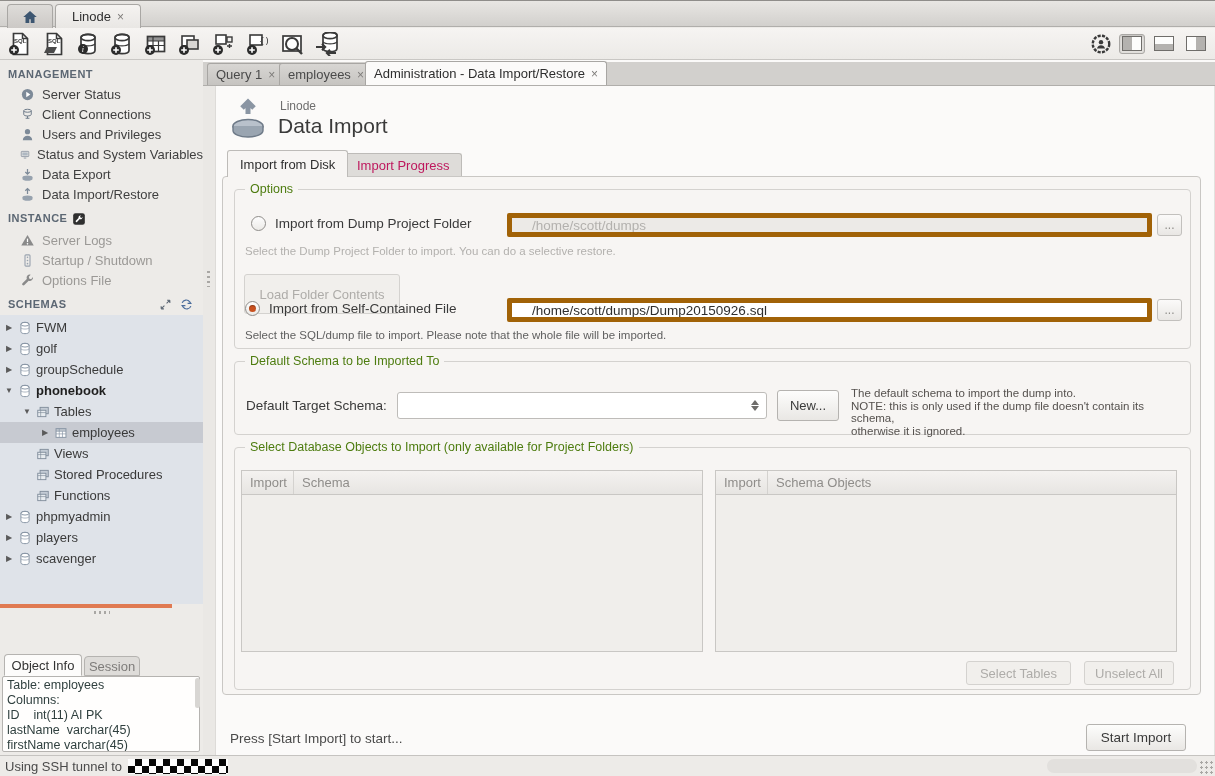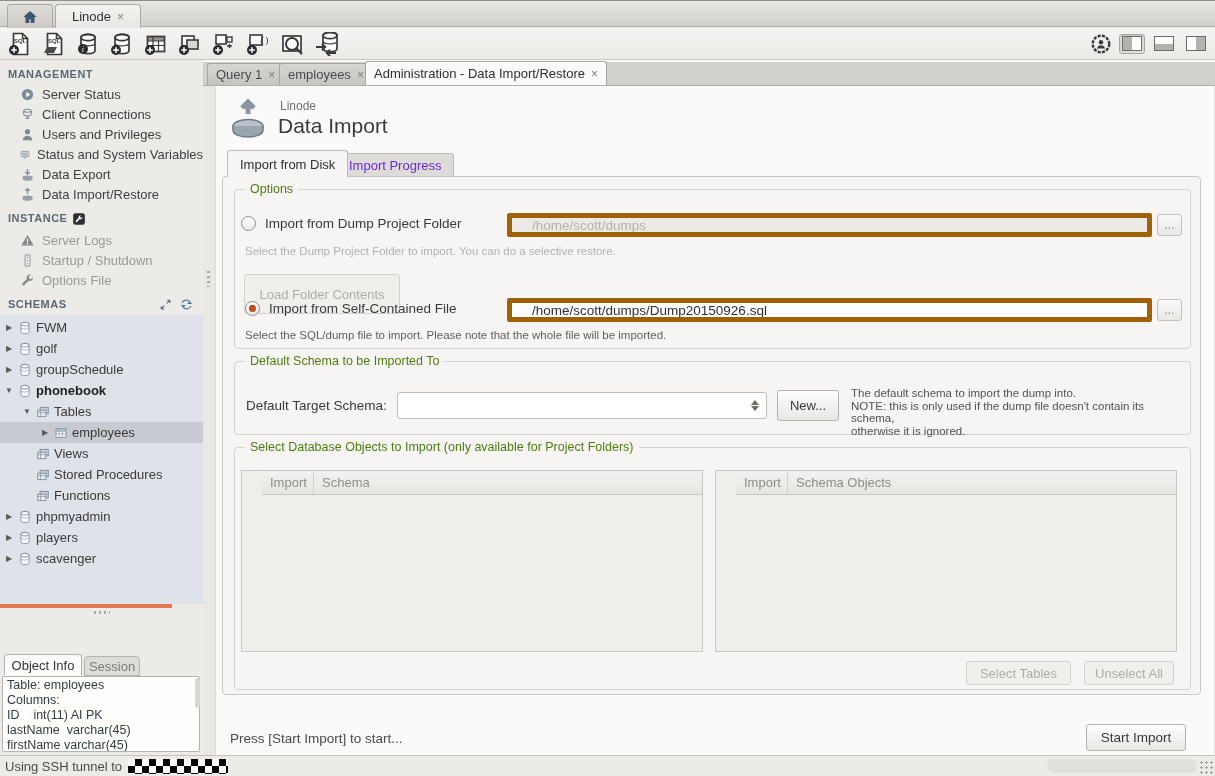--- a/index.html
+++ b/index.html
@@ -104,21 +104,21 @@
 
   
   #hdr-icon { position:absolute; left:14px; top:12px; }
   #hdr-conn { position:absolute; left:64px; top:13px; font-size:12px; color:#6e6e6e; }
   #hdr-title { position:absolute; left:62px; top:28px; font-size:21px; color:#3a3a3a; }
 
   
   .sub-tab { position:absolute; border:1px solid #bdbbb8; border-bottom:none; border-radius:3px 3px 0 0;
      display:flex; align-items:center; padding:0 12px; font-size:13px; }
   #stab-disk { left:11px; top:64px; height:27px; background:#f7f5f3; color:#2e2e2e; z-index:3; }
-  #stab-progress { left:120px; top:67px; height:24px; background:#dedcd9; color:#6d28d9; z-index:1; }
+  #stab-progress { left:128px; top:67px; height:24px; background:#dedcd9; color:#be185d; z-index:1; }
 
   #outer-panel { position:absolute; left:6px; top:90px; width:979px; height:519px; background:#f7f5f3;
      border:1px solid #c9c7c4; border-radius:4px; z-index:2; }
 
   .groupbox { position:absolute; border:1px solid #d4d2cf; border-radius:4px; }
   .legend { position:absolute; top:-8px; left:10px; background:#f7f5f3; padding:0 5px; font-size:12.5px; color:#4d7c0f; white-space:nowrap; }
 
   #gb-options { left:11px; top:12px; width:957px; height:160px; }
   #gb-schema  { left:11px; top:184px; width:957px; height:74px; }
   #gb-objects { left:11px; top:270px; width:957px; height:243px; }
@@ -147,21 +147,21 @@
 
   #dts-label { position:absolute; left:11px; top:36px; font-size:13.5px; color:#3a3a3a; }
   #schema-combo { position:absolute; left:162px; top:30px; width:370px; height:27px; background:#fff;
      border:1px solid #bebcb9; border-radius:3px; }
   .spin { position:absolute; right:7px; width:9px; height:5px; }
   .spin.up { top:7px; border-left:4px solid transparent; border-right:4px solid transparent; border-bottom:5px solid #6e6c6a; width:0; }
   .spin.down { bottom:7px; border-left:4px solid transparent; border-right:4px solid transparent; border-top:5px solid #6e6c6a; width:0; }
   #new-btn { position:absolute; left:542px; top:28px; width:62px; height:31px; }
   #schema-note { position:absolute; left:616px; top:25px; font-size:11.5px; color:#55514e; line-height:12.5px; }
 
-  .obj-list { position:absolute; top:22px; width:462px; height:182px; border:1px solid #c9c7c4; background:#f0eeeb;padding-left:20px; }
+  .obj-list { position:absolute; top:22px; width:462px; height:182px; border:1px solid #c9c7c4; background:#f0eeeb; }
   .obj-hdr { height:24px; background:linear-gradient(#f4f2f0,#e7e5e2); border-bottom:1px solid #c9c7c4;
      display:flex; align-items:center; color:#8f8d8a; font-size:13px; }
   .obj-hdr .c1 { width:52px; padding-left:8px; border-right:1px solid #d4d2cf; height:100%; display:flex; align-items:center; }
   .obj-hdr .c2 { padding-left:8px; }
   #list-left { left:6px; }
   #list-right { left:480px; }
   #select-tables-btn { position:absolute; left:731px; top:213px; width:105px; height:24px; }
   #unselect-all-btn { position:absolute; left:849px; top:213px; width:90px; height:24px; }
 
   #press-hint { position:absolute; left:14px; top:645px; font-size:13.5px; color:#4a4a4a; }
@@ -607,21 +607,21 @@
     </div>
     <div id="stab-progress" class="sub-tab">
       <span>Import Progress</span>
     </div>
 
     <div id="outer-panel">
 
       <div id="gb-options" class="groupbox">
         <span class="legend">Options</span>
 
-        <div class="radio-row" style="left:6px; top:26px;">
+        <div class="radio-row" style="left:16px; top:26px;">
           <span class="radio"></span>
           <span class="radio-label">Import from Dump Project Folder</span>
         </div>
         <input class="txt-input txt-disabled" style="left: 272px; top: 23px; width: 645px;" disabled="" value="/home/scott/dumps">
         <button class="browse-btn" style="left:922px; top:24px;" disabled="">...</button>
         <div class="help-text help-dim" style="left:10px; top:55px;">Select the Dump Project Folder to import. You can do a selective restore.</div>
         <button id="load-folder-btn" class="btn disabled">Load Folder Contents</button>
 
         <div class="radio-row" style="left:10px; top:111px;">
           <span class="radio checked"></span>

